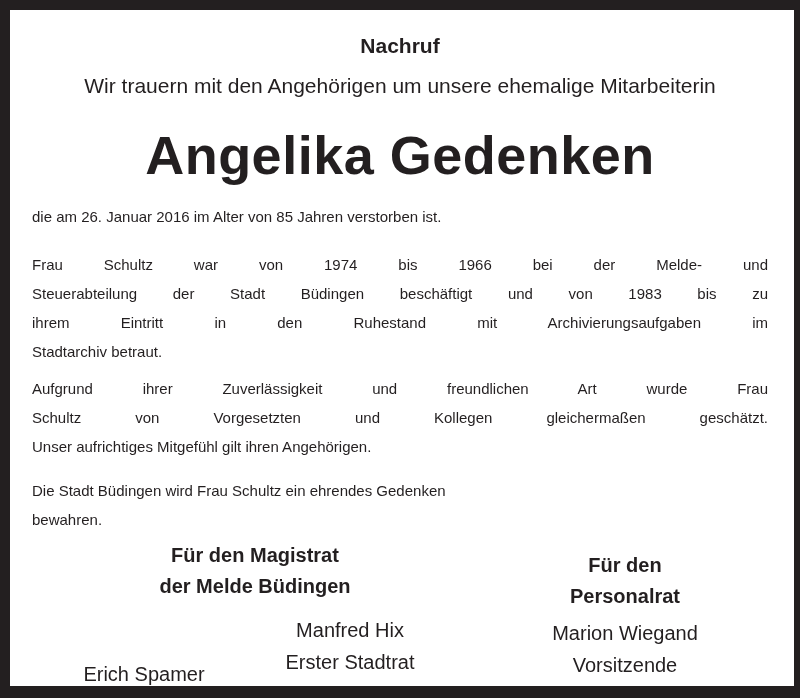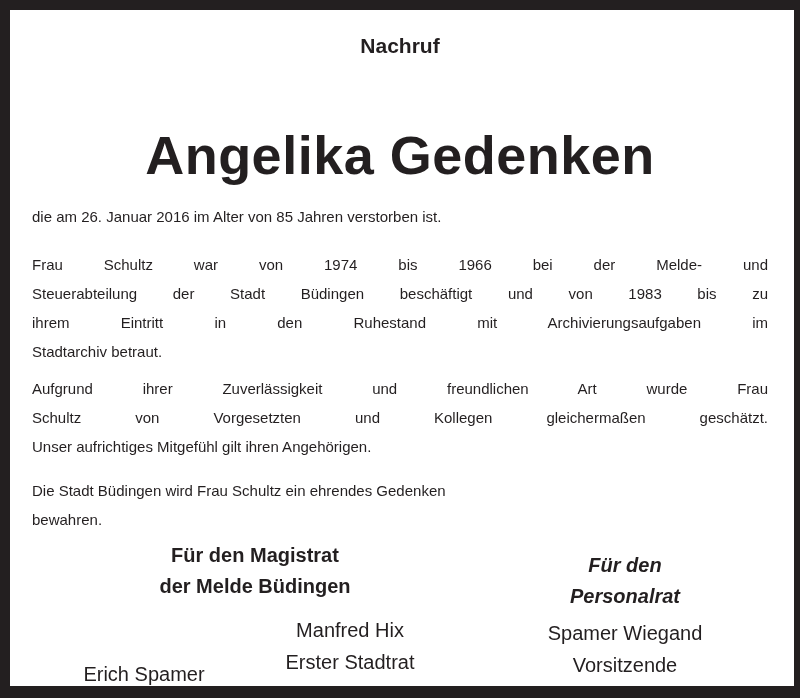--- a/index.html
+++ b/index.html
@@ -42,31 +42,32 @@
   .p1 { top: 240px; }
   .p2 { top: 364px; }
   .p3 { top: 466px; }
   .sig-h {
     font-weight: bold; font-size: 20px; text-align: center; line-height: 31px;
   }
   .sig-n {
     font-size: 20px; text-align: center; line-height: 32px;
   }
   .mag-h { left: 70px; width: 350px; top: 530px; }
-  .per-h { left: 490px; width: 250px; top: 540px; font-style: italic; }
+  .per-h { left: 490px; width: 250px; top: 540px; }
   .s1 { left: 44px; width: 180px; top: 604px; margin-top: 44px; }
   .s2 { left: 245px; width: 190px; top: 604px; }
   .s3 { left: 490px; width: 250px; top: 607px; }
 </style>
 </head>
 <body>
 
 <div class="card">
 
   <div class="abs heading">Nachruf</div>
+  <div class="abs intro">Wir trauern mit den Angehörigen um unsere ehemalige Mitarbeiterin</div>
   <div class="abs name">Angelika Gedenken</div>
 
   <div class="abs para p0">die am 26. Januar 2016 im Alter von 85 Jahren verstorben ist.</div>
 
   <div class="abs para just p1">
     <span class="line">Frau Schultz war von 1974 bis 1966 bei der Melde- und</span>
     <span class="line">Steuerabteilung der Stadt Büdingen beschäftigt und von 1983 bis zu</span>
     <span class="line">ihrem Eintritt in den Ruhestand mit Archivierungsaufgaben im</span>
     <span class="line" style="text-align-last:left">Stadtarchiv betraut.</span>
   </div>
@@ -96,17 +97,17 @@
     <span class="line">Erich Spamer</span>
     <span class="line">Bürgermeister</span>
   </div>
 
   <div class="abs sig-n s2">
     <span class="line">Manfred Hix</span>
     <span class="line">Erster Stadtrat</span>
   </div>
 
   <div class="abs sig-n s3">
-    <span class="line">Spamer Wiegand</span>
+    <span class="line">Marion Wiegand</span>
     <span class="line">Vorsitzende</span>
   </div>
 
 </div>
 
 </body></html>

